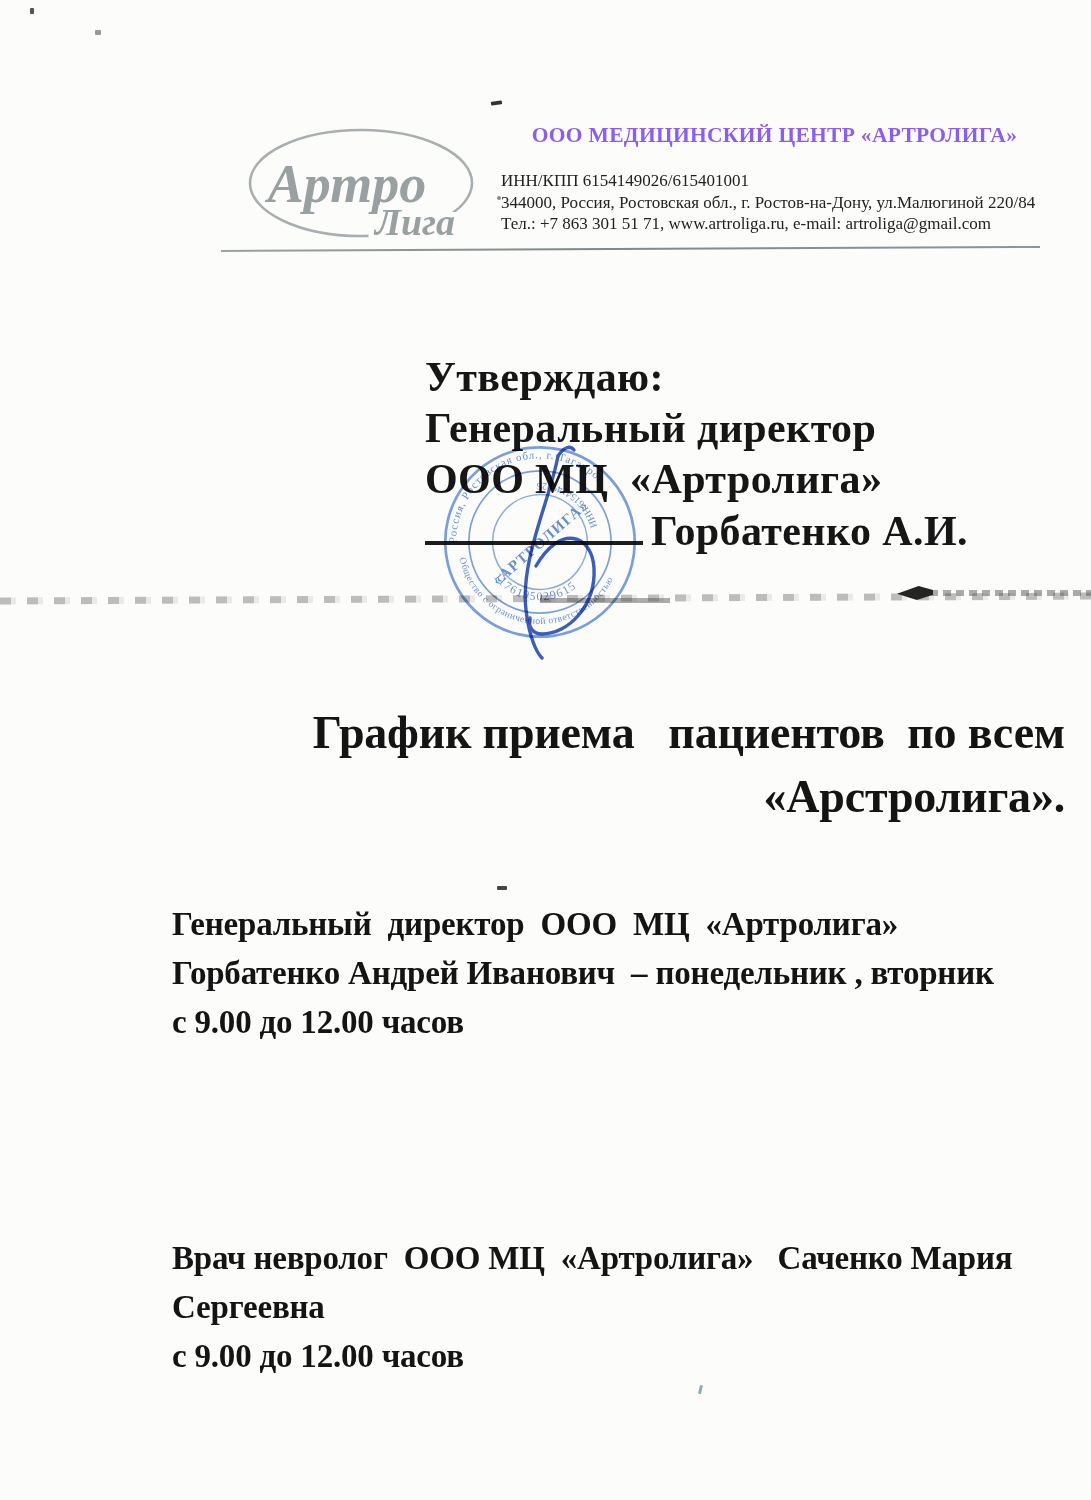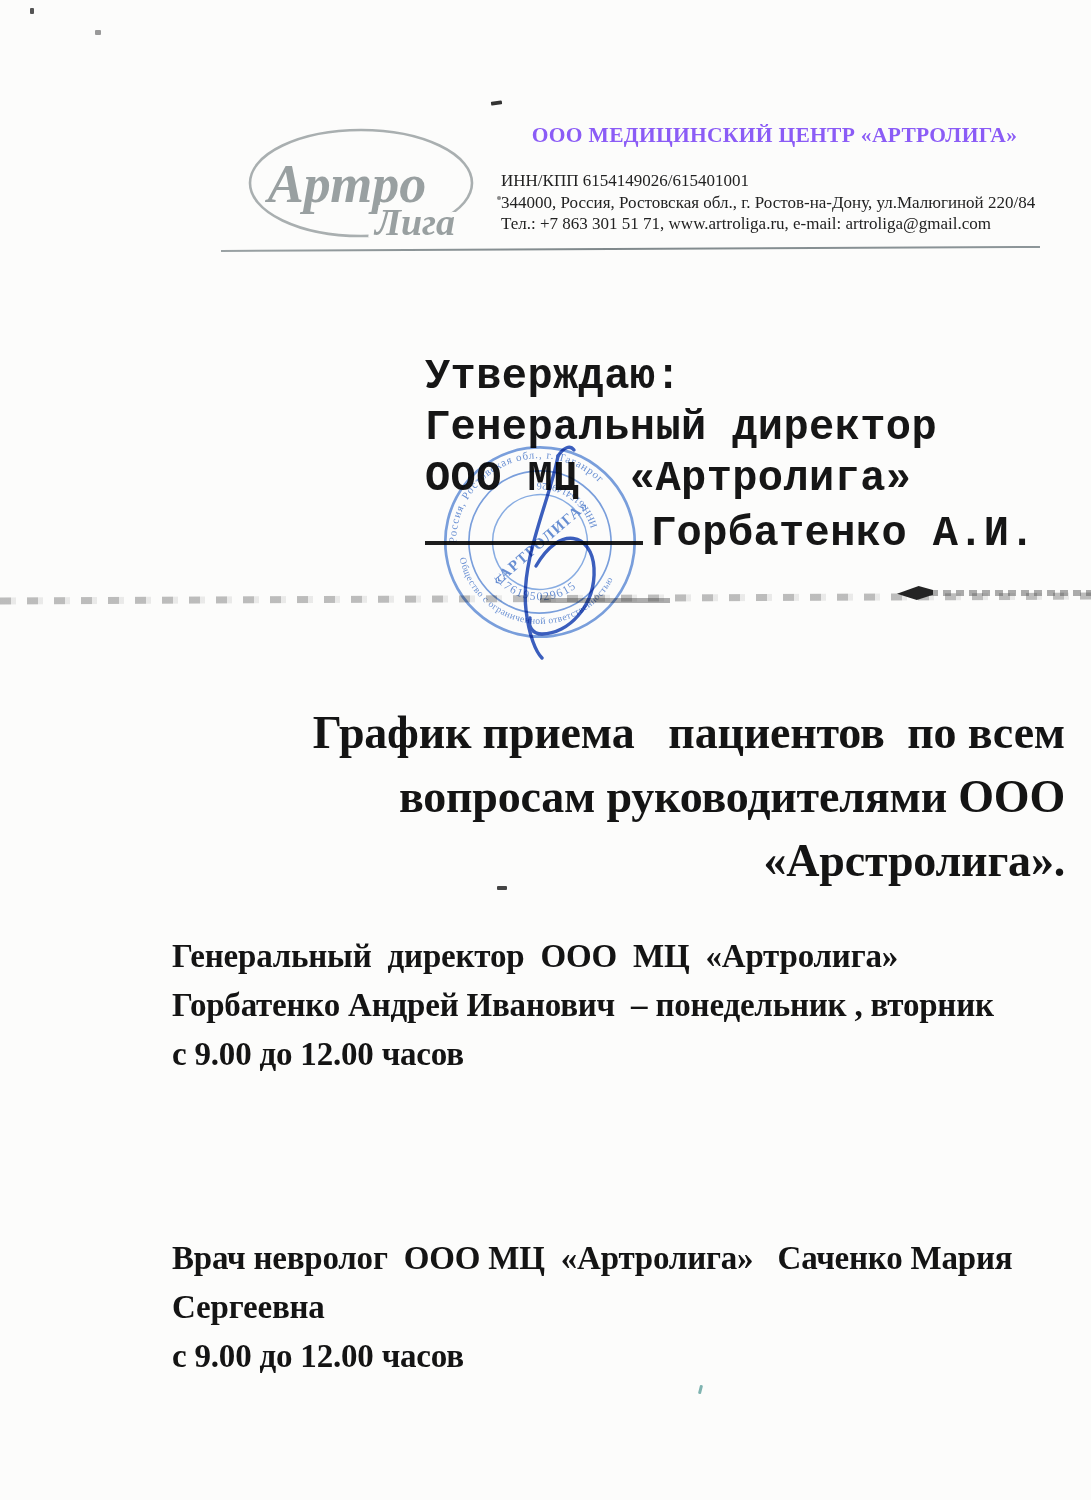--- a/index.html
+++ b/index.html
@@ -27,21 +27,20 @@
     background:linear-gradient(90deg,#9aa2a4 0%,#7f888b 45%,#8d9699 100%);
     transform:rotate(-0.28deg);transform-origin:left center;
   }
 
   
   .approval{
     left:425px;top:352px;width:600px;
     font-size:42px;font-weight:700;line-height:51px;
     letter-spacing:.4px;color:#161616;
     z-index:2;
-    font-family:Liberation Mono, monospace;
   }
   .sig-row{white-space:nowrap;}
   .sig-underline{
     display:inline-block;width:218px;height:36px;
     border-bottom:4px solid #1d1d1d;
   }
   .sig-name{margin-left:8px;}
 
   
   .stamp{left:438px;top:440px;z-index:3;opacity:.82;mix-blend-mode:multiply;}
@@ -72,21 +71,21 @@
     font-size:46px;font-weight:700;line-height:64px;
     text-align:right;color:#141414;letter-spacing:-0.2px;
   }
 
   
   .para{
     left:172px;width:880px;
     font-size:33px;font-weight:700;line-height:49px;
     color:#141414;letter-spacing:-0.2px;
   }
-  .para-1{top:932px;}
+  .para-1{top:900px;}
   .para-2{top:1079px;}
   .para-3{top:1234px;}
 </style>
 </head>
 <body>
 
 <div class="page">
 
   <div class="abs speck" style="left:30px;top:8px;width:4px;height:6px;"></div>
   <div class="abs speck" style="left:95px;top:30px;width:6px;height:5px;background:#999;"></div>
@@ -155,21 +154,20 @@
     </g>
   </svg>
 
   <div class="abs scan-streak"></div>
   <div class="abs streak-dark"></div>
   <div class="abs streak-right"></div>
   <div class="abs scan-arrow"></div>
 
   <div class="abs doc-title">
     <div class="pre">График приема   пациентов  по всем</div>
-    <div class="pre">вопросам руководителями ООО</div>
     <div class="pre">«Арстролига».</div>
   </div>
 
   <div class="abs para para-1">
     <div class="pre">Генеральный  директор  ООО  МЦ  «Артролига»</div>
     <div class="pre">Горбатенко Андрей Иванович  – понедельник , вторник</div>
     <div class="pre">с 9.00 до 12.00 часов</div>
   </div>
   <div class="abs para para-3">
     <div class="pre">Врач невролог  ООО МЦ  «Артролига»   Саченко Мария</div>

